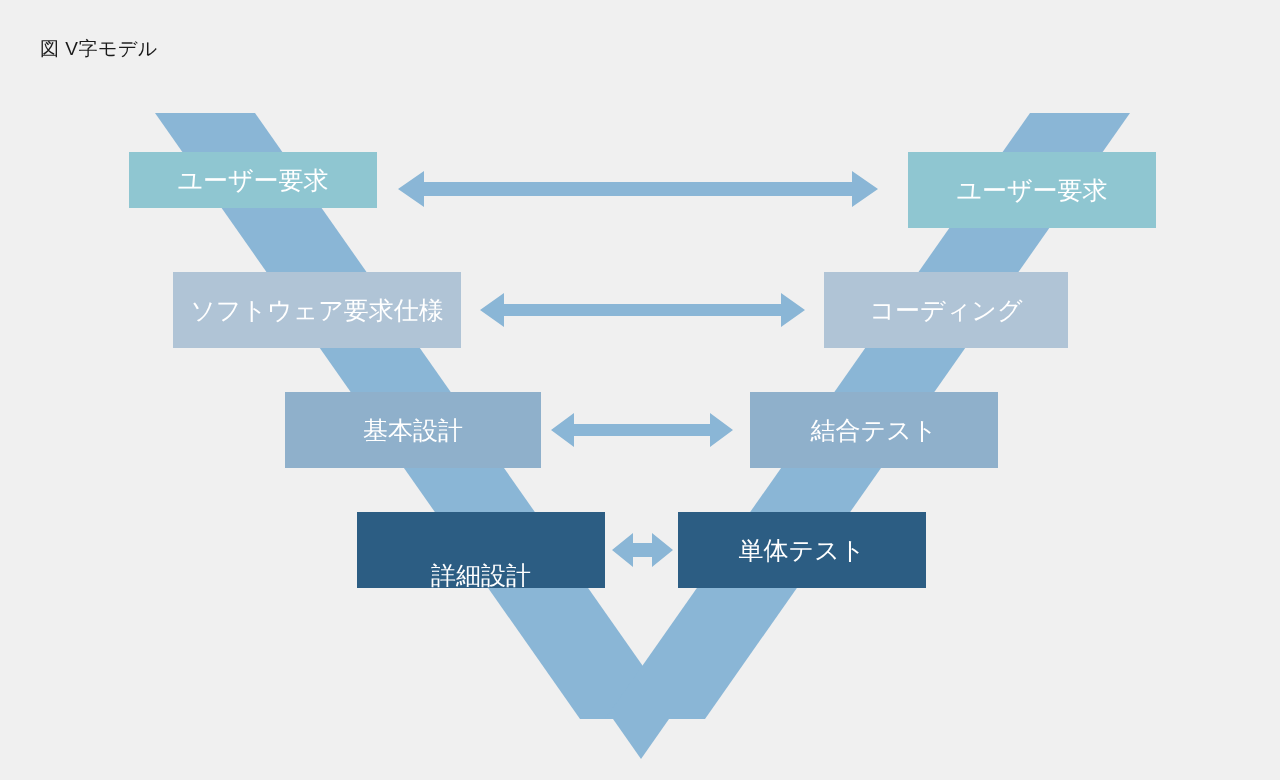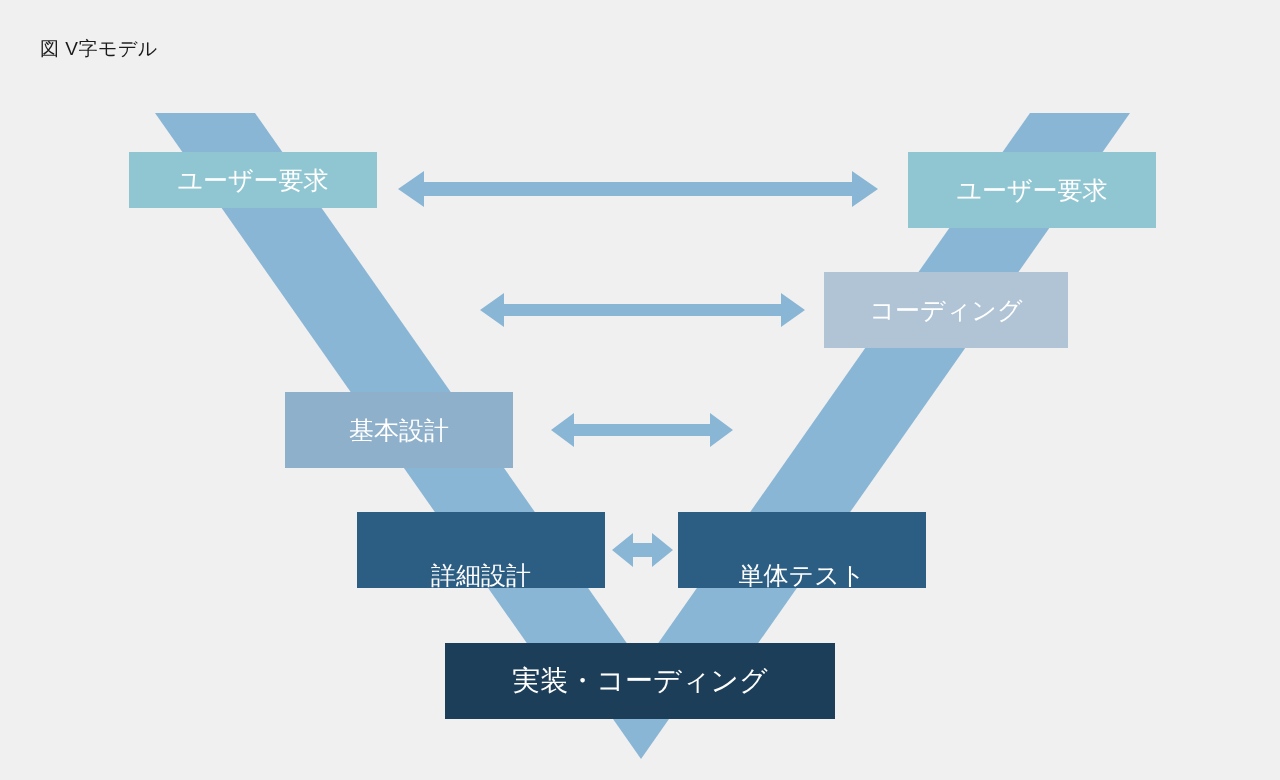--- a/index.html
+++ b/index.html
@@ -84,32 +84,35 @@
     <polygon fill="#8ab6d6" points="612,550 633,533 633,543 652,543 652,533 673,550 652,567 652,557 633,557 633,567"></polygon>
   </svg>
 
   <div class="stage-box" style="left:129px; top:152px; width:248px; height:56px; background:#8fc6d1; font-size:25px;">
     <span class="stage-label">ユーザー要求</span>
   </div>
   <div class="stage-box" style="left:908px; top:152px; width:248px; height:76px; background:#8fc6d1; font-size:25px;">
     <span class="stage-label">ユーザー要求</span>
   </div>
 
+  <div class="stage-box" style="left:173px; top:272px; width:288px; height:76px; background:#b0c4d6; font-size:25px;">
+    <span class="stage-label">ソフトウェア要求仕様</span>
+  </div>
   <div class="stage-box" style="left:824px; top:272px; width:244px; height:76px; background:#b0c4d6; font-size:25px;">
     <span class="stage-label">コーディング</span>
   </div>
 
-  <div class="stage-box" style="left:285px; top:392px; width:228px; height:76px; background:#8fb0cb; font-size:25px;">
+  <div class="stage-box" style="left:285px; top:392px; width:256px; height:76px; background:#8fb0cb; font-size:25px;">
     <span class="stage-label">基本設計</span>
+  </div>
+  <div class="stage-box" style="left:750px; top:392px; width:248px; height:76px; background:#8fb0cb; font-size:25px;">
+    <span class="stage-label">結合テスト</span>
   </div>
 
   <div class="stage-box" style="left:357px; top:512px; width:248px; height:76px; background:#2c5d83; font-size:25px;align-items:flex-end;">
     <span class="stage-label">詳細設計</span>
   </div>
-  <div class="stage-box" style="left:678px; top:512px; width:248px; height:76px; background:#2c5d83; font-size:25px;align-items:flex-end;">
+  <div class="stage-box" style="left:678px; top:512px; width:248px; height:76px; background:#2c5d83; font-size:25px;">
     <span class="stage-label">単体テスト</span>
   </div>
 
-  <div class="stage-box" style="left:445px; top:643px; width:390px; height:76px; background:#1d3e58; font-size:28px;">
-    <span class="stage-label">実装・コーディング</span>
-  </div>
 
 </div>
 
 </body></html>

